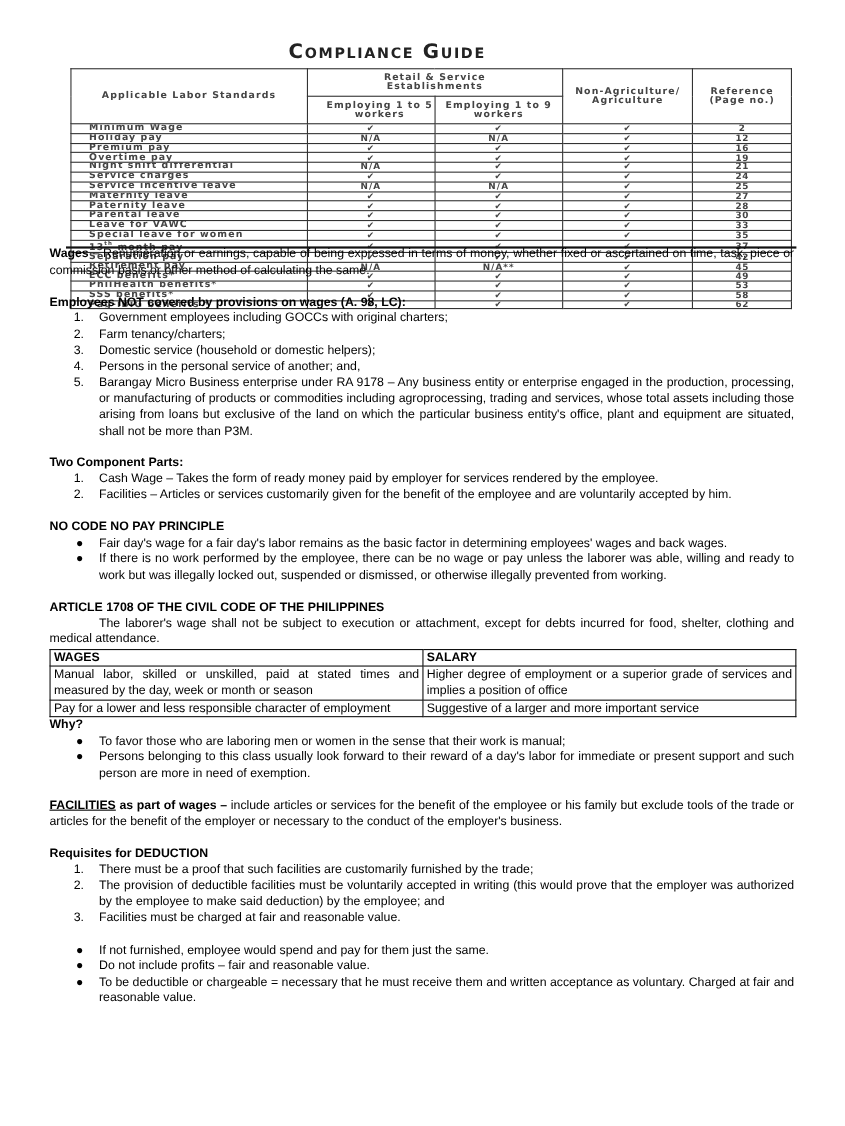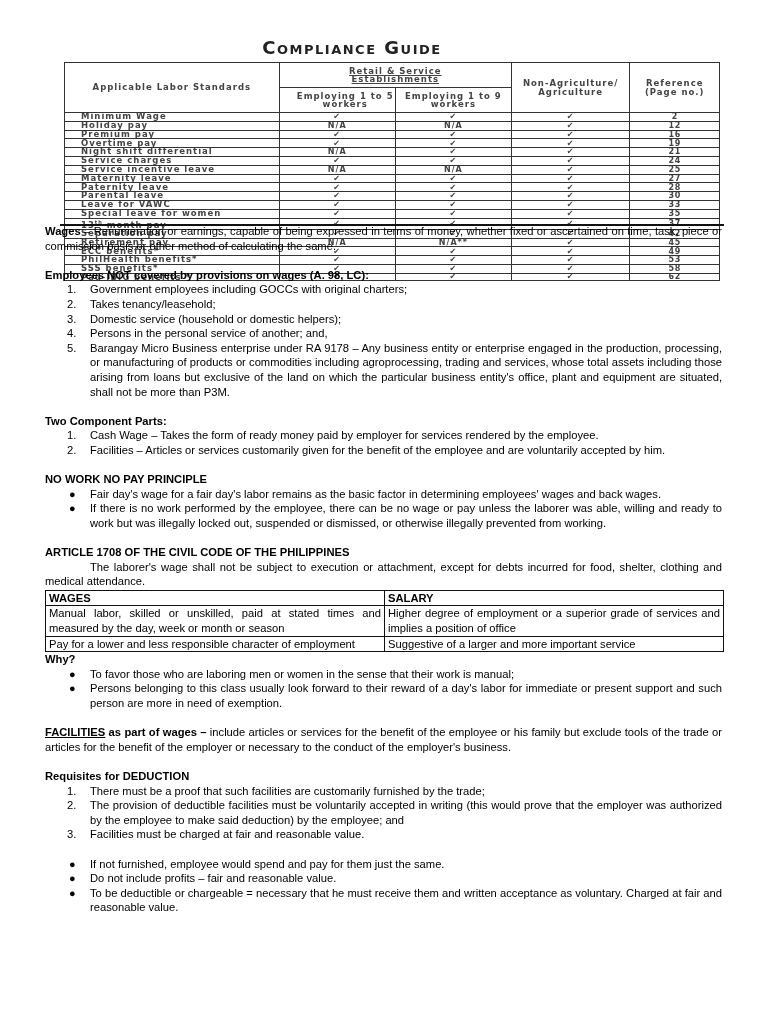--- a/index.html
+++ b/index.html
@@ -72,21 +72,21 @@
     <colgroup>
       <col style="width:194px">
         <col style="width:105px">
         <col style="width:105px">
         <col style="width:107px">
         <col style="width:81px">
     </colgroup>
     <thead>
       <tr>
         <th rowspan="2" style="white-space:normal;padding:0 20px;">Applicable Labor Standards</th>
-        <th colspan="2" class="h-tall" style="white-space:normal;padding:0 30px;text-decoration:underline;">Retail &amp; Service Establishments</th>
+        <th colspan="2" class="h-tall" style="white-space:normal;padding:0 30px;">Retail &amp; Service Establishments</th>
         <th rowspan="2" style="white-space:normal;padding:0 4px;text-align:center;">Non-Agriculture/ Agriculture</th>
         <th rowspan="2" style="white-space:normal;padding:16px 2px;">Reference (Page no.)</th>
       </tr>
       <tr>
         <th class="h-tall" style="white-space:normal;padding-left:16px;">Employing 1 to 5 workers</th>
         <th class="h-tall" style="white-space:normal;">Employing 1 to 9 workers</th>
       </tr>
     </thead>
     <tbody id="guide-body">
         <tr>
@@ -230,35 +230,35 @@
 <div id="doc">
 
   <p class="justify">
     <span class="bold">Wages</span><span> – Renumeration or earnings, capable of being expressed in terms of money, whether fixed or ascertained on time, task, piece or commission basis or other method of calculating the same.</span>
   </p>
   <div class="gap"></div>
 
   <p class="bold">Employees NOT covered by provisions on wages (A. 98, LC):</p>
   <ol>
     <li class="li"><span class="num">1.</span><span>Government employees including GOCCs with original charters;</span></li>
-    <li class="li"><span class="num">2.</span><span>Takes tenancy/leasehold;</span></li>
+    <li class="li"><span class="num">2.</span><span>Farm tenancy/charters;</span></li>
     <li class="li"><span class="num">3.</span><span>Domestic service (household or domestic helpers);</span></li>
     <li class="li"><span class="num">4.</span><span>Persons in the personal service of another; and,</span></li>
     <li class="li"><span class="num">5.</span><span>Barangay Micro Business enterprise under RA 9178 – Any business entity or enterprise engaged in the production, processing, or manufacturing of products or commodities including agroprocessing, trading and services, whose total assets including those arising from loans but exclusive of the land on which the particular business entity's office, plant and equipment are situated, shall not be more than P3M.</span></li>
   </ol>
   <div class="gap"></div>
 
   <p class="bold">Two Component Parts:</p>
   <ol>
     <li class="li"><span class="num">1.</span><span>Cash Wage – Takes the form of ready money paid by employer for services rendered by the employee.</span></li>
     <li class="li"><span class="num">2.</span><span>Facilities – Articles or services customarily given for the benefit of the employee and are voluntarily accepted by him.</span></li>
   </ol>
   <div class="gap"></div>
 
-  <p class="bold">NO WORK NO PAY PRINCIPLE</p>
+  <p class="bold">NO CODE NO PAY PRINCIPLE</p>
   <ul>
     <li class="li"><span class="bul">●</span><span>Fair day's wage for a fair day's labor remains as the basic factor in determining employees' wages and back wages.</span></li>
     <li class="li"><span class="bul">●</span><span>If there is no work performed by the employee, there can be no wage or pay unless the laborer was able, willing and ready to work but was illegally locked out, suspended or dismissed, or otherwise illegally prevented from working.</span></li>
   </ul>
   <div class="gap"></div>
 
   <p class="bold">ARTICLE 1708 OF THE CIVIL CODE OF THE PHILIPPINES</p>
   <p class="indent">The laborer's wage shall not be subject to execution or attachment, except for debts incurred for food, shelter, clothing and medical attendance.</p>
 
   <table id="compare">

